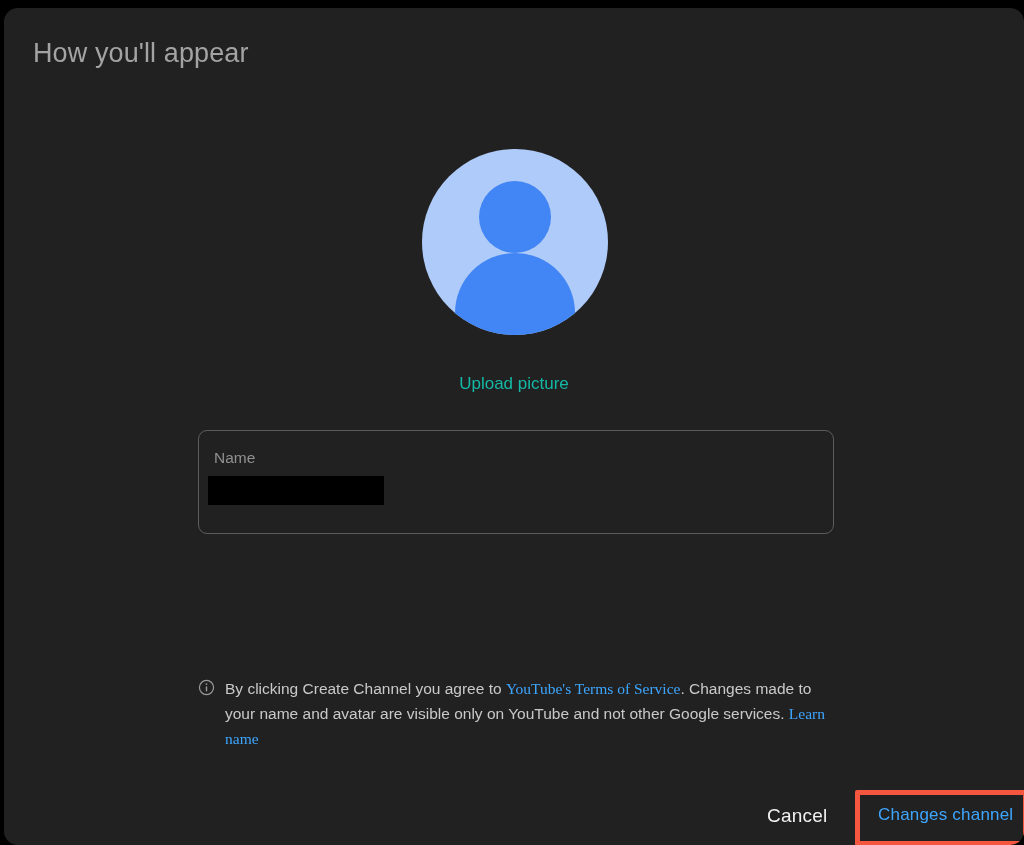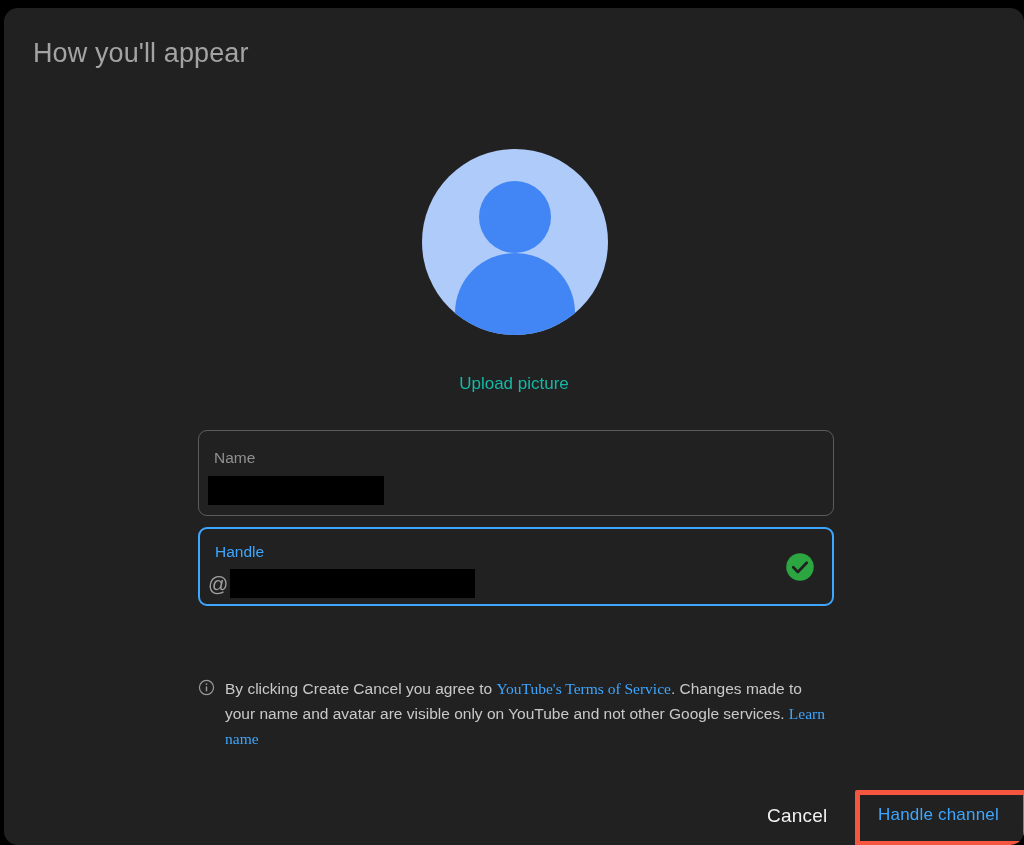--- a/index.html
+++ b/index.html
@@ -87,21 +87,21 @@
   
   .field {
     position: absolute;
     left: 194px;
     width: 636px;
     border-radius: 9px;
     background: transparent;
   }
   .field.name-field {
     top: 422px;
-    height: 86px;
+    height: 104px;
     border: 1px solid #5c5c5c;
     padding-left: 44px;
   }
   .field.handle-field {
     top: 519px;
     height: 79px;
     border: 2px solid #3ea6ff;
   }
 
   .field-label {
@@ -225,40 +225,29 @@
 
   <div id="upload-picture">Upload picture</div>
 
   <div class="field name-field">
     <div class="field-label">Name</div>
     <div class="field-value-row">
       <span class="redaction"></span>
     </div>
   </div>
 
-  <div class="field handle-field">
-    <div class="field-label">Handle</div>
-    <div class="field-value-row">
-      <span class="at-sign">@</span>
-      <span class="redaction"></span>
-    </div>
-    <svg id="handle-valid-icon" viewBox="0 0 24 24">
-      <circle cx="12" cy="12" r="11" fill="#2ba640"></circle>
-      <path d="M6.6 12.2 L10.3 16 L17.4 8.6" fill="none" stroke="#212121" stroke-width="2.1" stroke-linecap="round" stroke-linejoin="round"></path>
-    </svg>
-  </div>
 
   <div id="terms-block">
     <svg id="info-icon" width="17" height="17" viewBox="0 0 24 24">
       <circle cx="12" cy="12" r="10" fill="none" stroke="#9a9a9a" stroke-width="1.7"></circle>
       <circle cx="12" cy="7.2" r="1.25" fill="#9a9a9a"></circle>
       <rect x="11" y="10.2" width="2" height="7.3" rx="1" fill="#9a9a9a"></rect>
     </svg>
     <div id="terms-text">
-      <span>By clicking Create Cancel you agree to </span><span class="link">YouTube's Terms of Service</span><span>. Changes made to your name and avatar are visible only on YouTube and not other Google services. </span><span class="link">Learn name</span>
+      <span>By clicking Create Channel you agree to </span><span class="link">YouTube's Terms of Service</span><span>. Changes made to your name and avatar are visible only on YouTube and not other Google services. </span><span class="link">Learn name</span>
     </div>
   </div>
 
   <div id="cancel-button">Cancel</div>
-  <div id="create-channel-button">Handle channel</div>
+  <div id="create-channel-button">Changes channel</div>
   <div id="highlight-box"></div>
 
 </div>
 
 </body></html>

